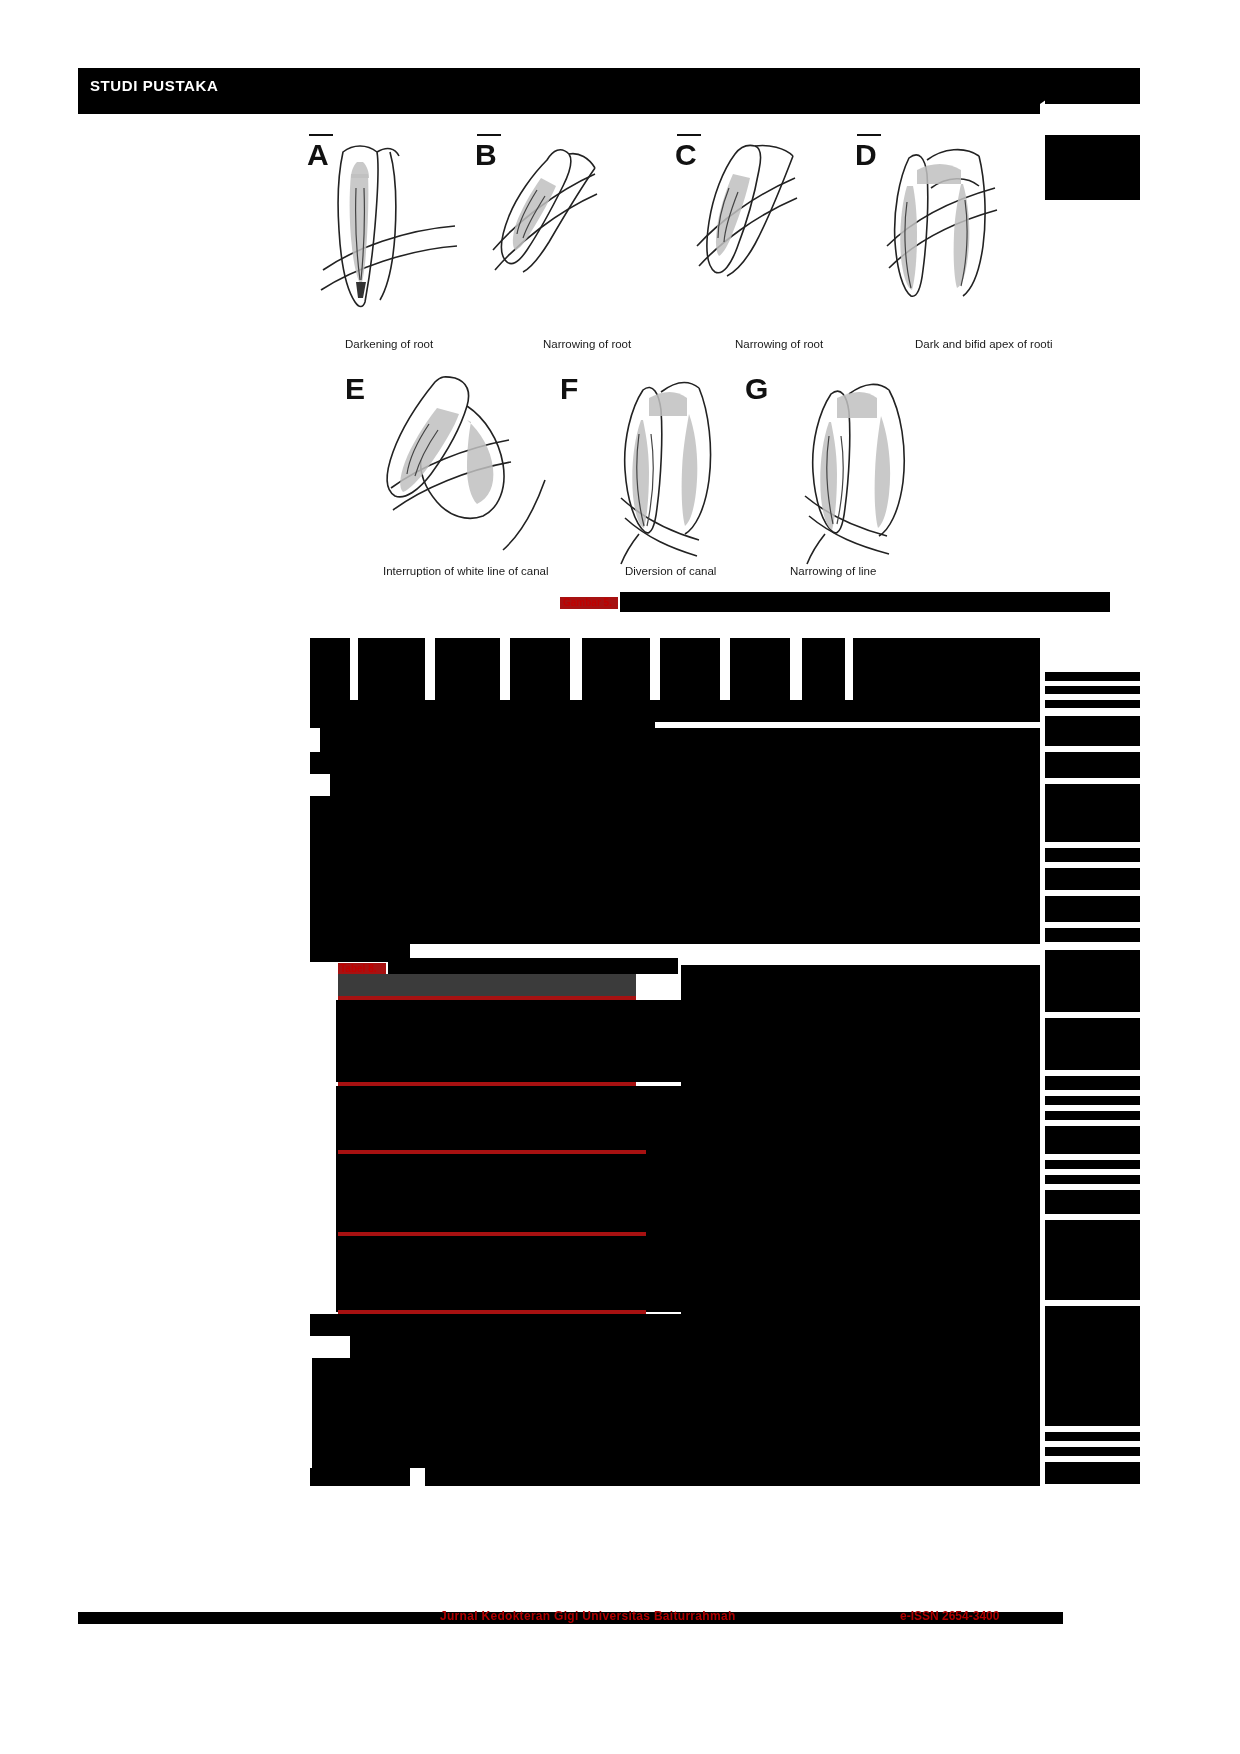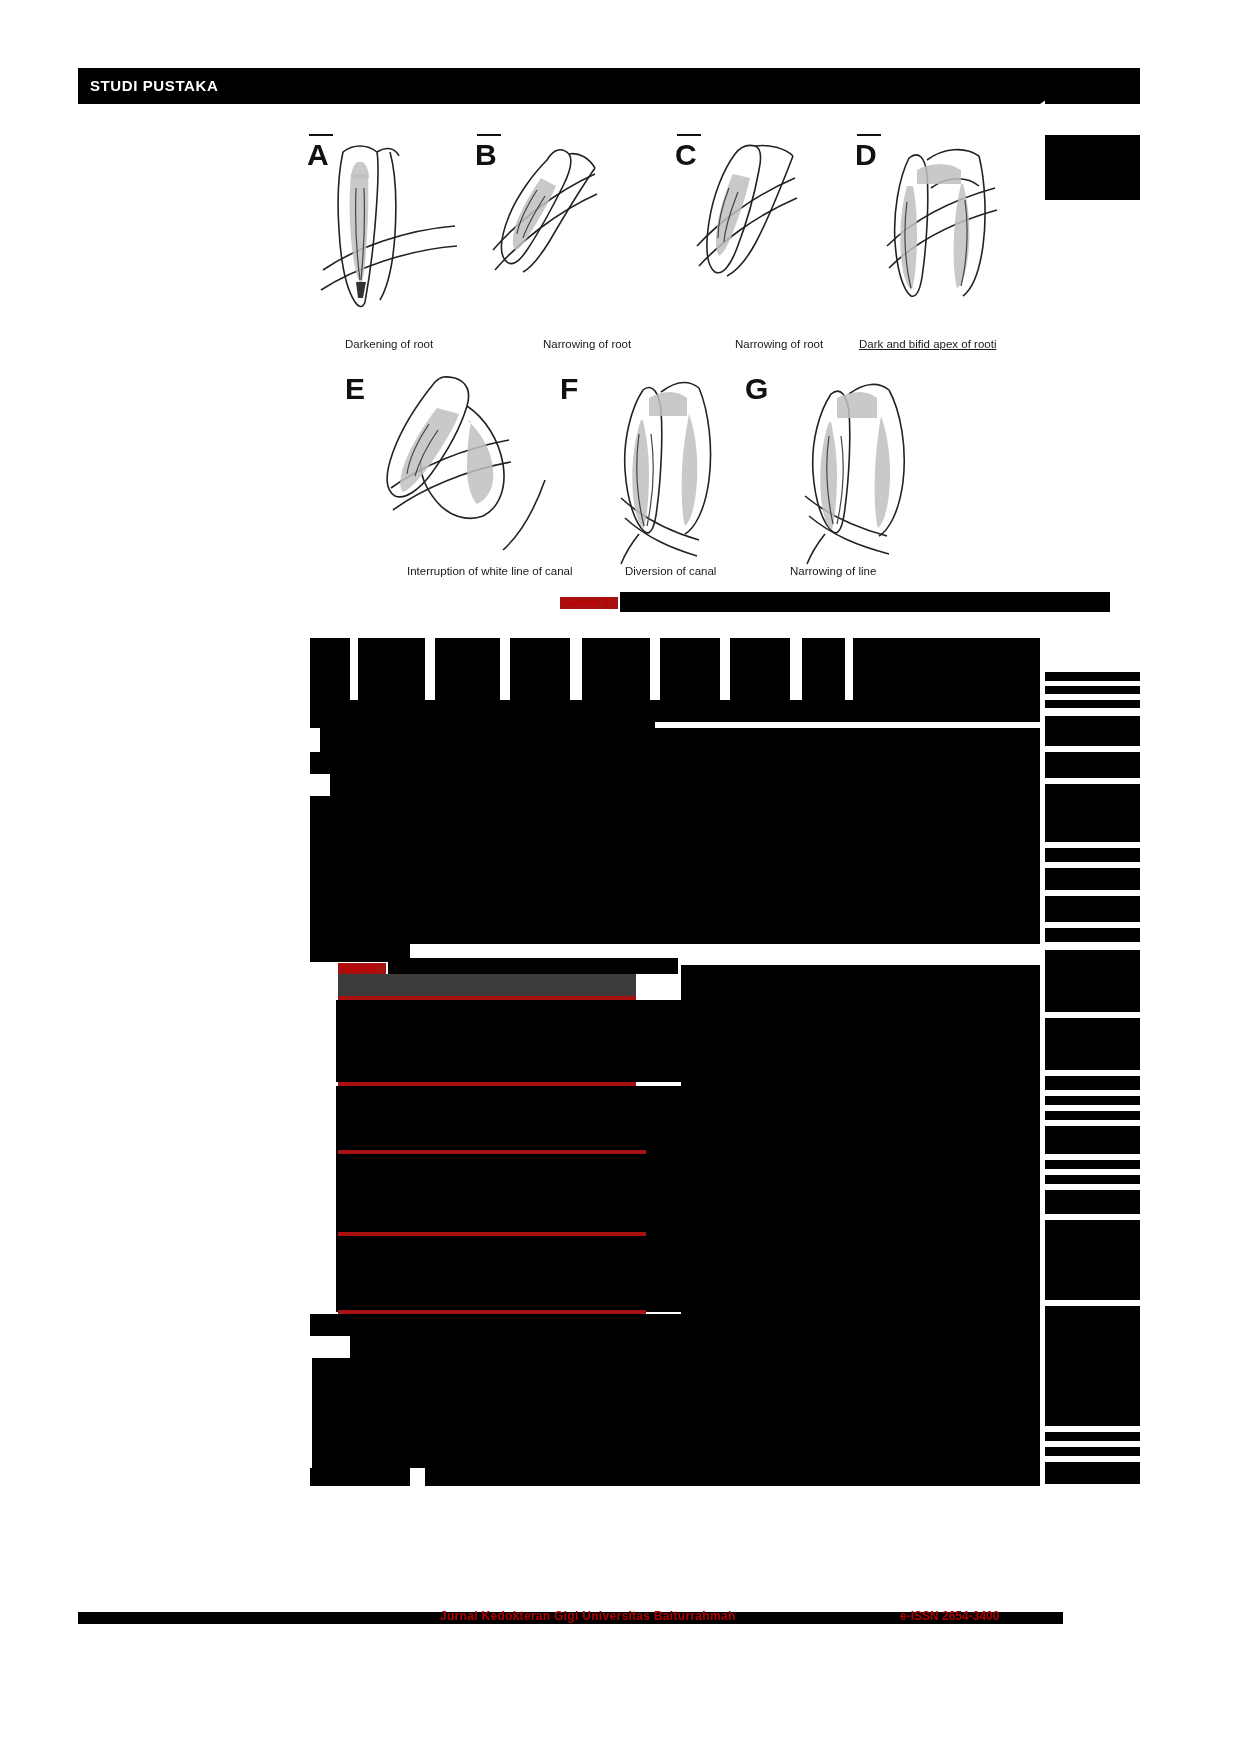--- a/index.html
+++ b/index.html
@@ -14,21 +14,21 @@
     font-family: "Liberation Sans", sans-serif;
     overflow: hidden;
   }
 
   
   .header-band {
     position: absolute;
     left: 78px;
     top: 68px;
     width: 962px;
-    height: 36px;
+    height: 46px;
     background: #000000;
   }
   .header-band .corner {
     position: absolute;
     right: -52px;
     top: 0;
     width: 0;
     height: 0;
     border-left: 52px solid #000000;
     border-bottom: 36px solid transparent;
@@ -220,21 +220,21 @@
     </g>
     <g fill="none" stroke="#444" stroke-width="1.2">
       <path d="M612 72 C608 100 610 134 616 158"></path>
       <path d="M670 70 C674 98 672 132 666 156"></path>
     </g>
   </svg>
 
   <div class="fig-caption" style="left:50px; top:218px;">Darkening of root</div>
   <div class="fig-caption" style="left:248px; top:218px;">Narrowing of root</div>
   <div class="fig-caption" style="left:440px; top:218px;">Narrowing of root</div>
-  <div class="fig-caption" style="left:564px; top:218px;text-decoration:underline;">Dark and bifid apex of rooti</div>
+  <div class="fig-caption" style="left:620px; top:218px;">Dark and bifid apex of rooti</div>
 
   <div class="fig-letter" style="left:50px; top:252px;">E</div>
   <div class="fig-letter" style="left:265px; top:252px;">F</div>
   <div class="fig-letter" style="left:450px; top:252px;">G</div>
 
   <svg width="770" height="220" style="position:absolute; left:0; top:248px;">
     <g fill="none" stroke="#222" stroke-width="1.6">
 
       <path d="M140 14 C122 36 106 62 98 84 C90 106 90 122 100 128 C110 132 124 122 136 106 C152 84 166 58 172 38 C176 24 172 14 160 10 C150 8 146 8 140 14 Z"></path>
       <path d="M172 38 C190 50 204 72 208 96 C212 120 204 140 188 148 C172 154 154 148 142 134 C130 120 124 104 126 92"></path>
@@ -281,21 +281,21 @@
       <path d="M534 54 C526 76 524 106 526 130 C528 148 532 160 537 162 C540 152 542 130 542 106 C542 82 538 64 536 54 Z" opacity="0.85"></path>
       <path d="M586 48 C594 70 597 100 594 126 C592 144 588 156 583 160 C580 150 579 126 580 104 C581 80 584 60 586 48 Z" opacity="0.85"></path>
       <path d="M542 30 C558 22 572 22 582 30 L582 50 L542 50 Z" opacity="0.85"></path>
     </g>
     <g fill="none" stroke="#444" stroke-width="1.2">
       <path d="M534 68 C530 96 532 128 538 156"></path>
       <path d="M546 68 C550 96 548 128 542 156"></path>
     </g>
   </svg>
 
-  <div class="fig-caption" style="left:88px; top:445px;margin-left:24px;">Interruption of white line of canal</div>
+  <div class="fig-caption" style="left:88px; top:445px;">Interruption of white line of canal</div>
   <div class="fig-caption" style="left:330px; top:445px;">Diversion of canal</div>
   <div class="fig-caption" style="left:495px; top:445px;">Narrowing of line</div>
 </div>
 
 <div class="blk-red" style="left:560px; top:597px; width:58px; height:12px;"></div>
 <div class="fig-label-red" style="left:563px; top:597px;">Gambar 5.</div>
 <div class="blk" style="left:620px; top:592px; width:490px; height:20px;"></div>
 
 <div class="blk" style="left:310px; top:638px; width:730px; height:72px;"></div>
 <div class="blk" style="left:350px; top:638px; width:8px; height:72px; background:#ffffff;"></div>

